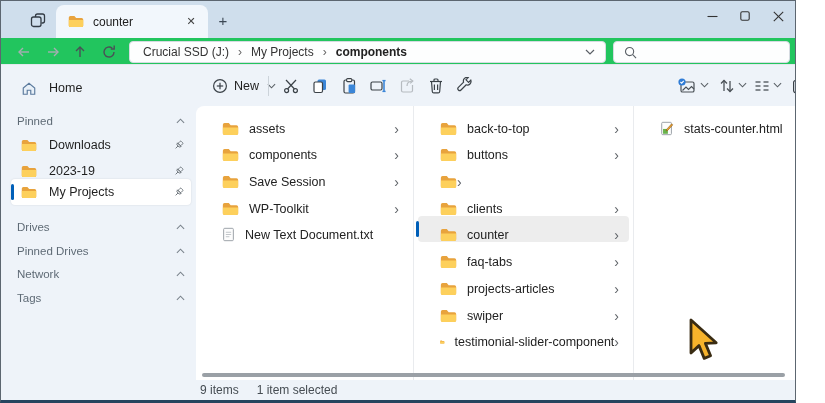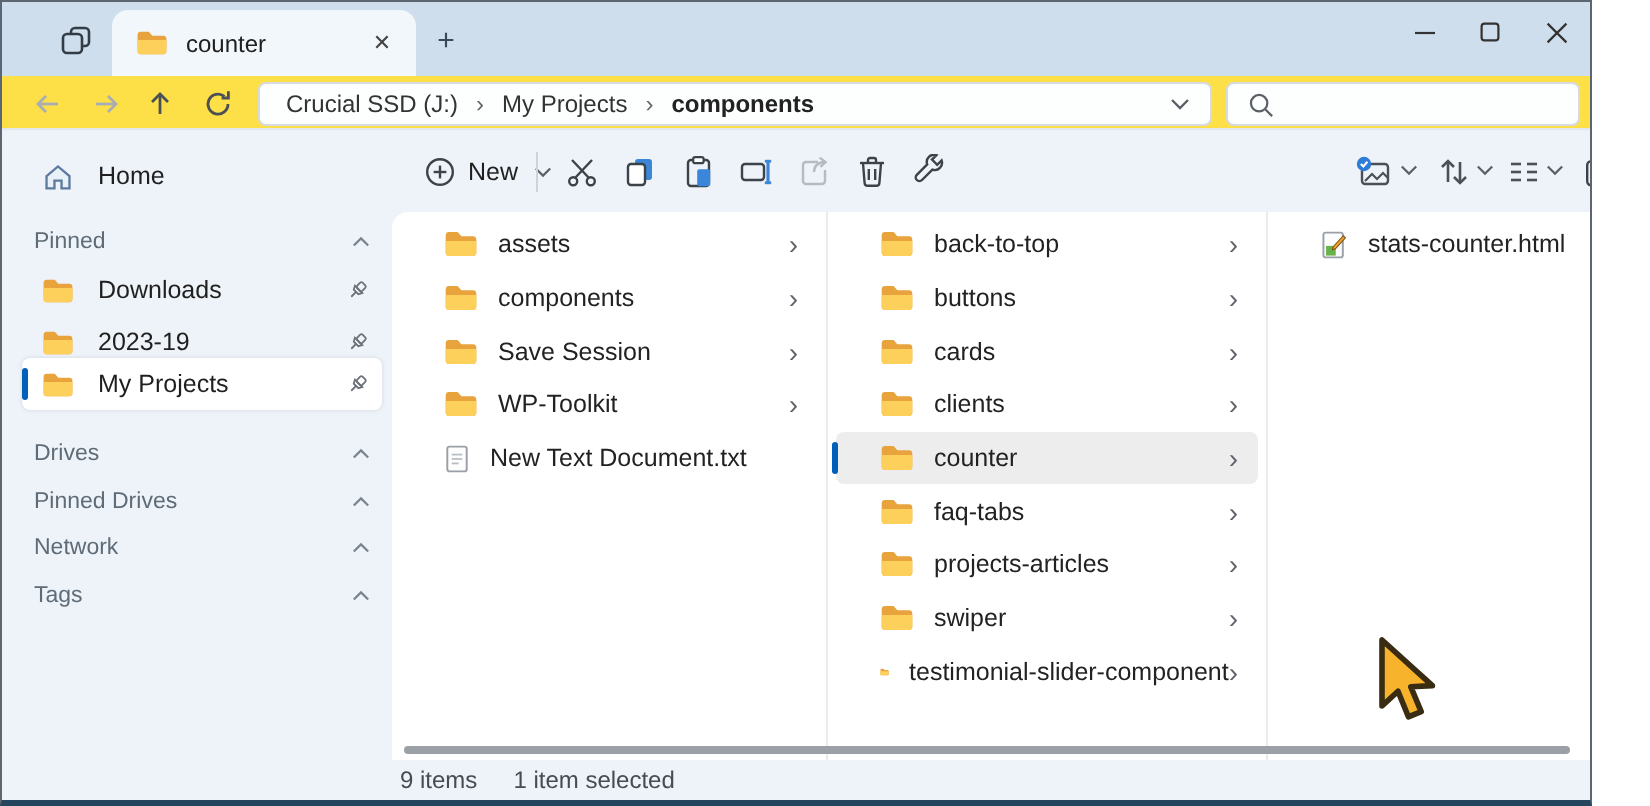--- a/index.html
+++ b/index.html
@@ -13,21 +13,21 @@
   .tabsbtn { position:absolute; left:26px; top:8px; width:22px; height:22px; display:flex; align-items:center; justify-content:center; border-radius:4px; }
   .tab { position:absolute; left:55px; top:4px; width:152px; height:33px; background:#f2f7fc;
          border-radius:8px 8px 0 0; display:flex; align-items:center; padding:0 8px 0 12px; }
   .tab .tlabel { flex:1; margin-left:9px; font-size:12px; color:#202020; }
   .tab .tclose { width:18px; height:18px; display:flex; align-items:center; justify-content:center; color:#444; font-size:11px; border-radius:4px; }
   .newtab { position:absolute; left:212px; top:9px; width:20px; height:20px; display:flex; align-items:center; justify-content:center; color:#3c4854; font-size:15px; border-radius:4px; }
   .wctrl { position:absolute; top:0; height:30px; width:34px; display:flex; align-items:center; justify-content:center; }
   .wmin { right:66px; } .wmax { right:33px; } .wclose { right:0; }
 
   
-  .navbar { position:absolute; left:0; top:37px; right:0; height:27px; background:#fde047; border-bottom:1px solid #e3e8ed; }
+  .navbar { position:absolute; left:0; top:37px; right:0; height:27px; background:#22c55e; border-bottom:1px solid #e3e8ed; }
   .navbtn { position:absolute; top:3px; width:22px; height:22px; display:flex; align-items:center; justify-content:center; border-radius:4px; }
   .crumbbox { position:absolute; left:128px; top:3px; width:477px; height:22px; background:#fdfefe;
               border:1px solid #d5dbe1; border-radius:4px; display:flex; align-items:center; padding:0 10px 0 13px; font-size:12px; color:#333; }
   .crumbsep { margin:0 9px; color:#666; font-size:12px; }
   .crumb.current { font-weight:bold; color:#222; }
   .crumb-chev { margin-left:auto; display:flex; align-items:center; }
   .searchbox { position:absolute; left:612px; top:3px; width:177px; height:22px; background:#fdfefe;
                border:1px solid #d5dbe1; border-radius:4px; display:flex; align-items:center; padding:0 8px 0 10px; }
   .searchbox input { border:0; outline:0; background:transparent; flex:1; font-family:inherit; font-size:12px; color:#5f6368; }
   .gearbtn { position:absolute; left:796px; top:3px; width:24px; height:22px; display:flex; align-items:center; justify-content:center; }
@@ -48,21 +48,21 @@
   .sb-head { position:absolute; left:12px; width:168px; height:18px; display:flex; align-items:center; color:#5f6b76; font-size:11.5px; }
   .sb-head .shlabel { flex:1; }
   .pinicon { display:flex; align-items:center; }
 
   
   .panel { position:absolute; left:195px; top:105px; right:0; height:274px; background:#ffffff; border-radius:8px 0 0 0; }
   .vline { position:absolute; top:0; bottom:0; width:1px; background:#e9ebee; }
   .vl1 { left:217px; } .vl2 { left:437px; }
   .col { position:absolute; top:3px; }
   .c1 { left:0; width:217px; } .c2 { left:218px; width:219px; } .c3 { left:438px; width:190px; }
-  .frow { position:relative; height:26.7px; display:flex; align-items:center; padding:0 10px 0 22px; margin:0 4px; border-radius:4px; }
+  .frow { position:relative; height:26.7px; display:flex; align-items:flex-end; padding:0 10px 0 22px; margin:0 4px; border-radius:4px; }
   .frow .flabel { margin-left:10px; flex:1; font-size:12.5px; color:#222; white-space:nowrap; }
   .frow .fchev { color:#5f6368; font-size:14px; line-height:1; }
   .frow.selected { background:#ededed; }
   .frow .rowbar { position:absolute; left:-2px; top:5px; width:3px; height:16px; border-radius:2px; background:#005fb8; }
   .hscroll { position:absolute; left:6px; right:10px; bottom:3px; height:4px; border-radius:2px; background:#9aa0a6; }
 
   
   .statusbar { position:absolute; left:195px; right:0; bottom:0; height:21px; display:flex; align-items:center; gap:18px; padding-left:4px; color:#454c52; font-size:12px; }
 
   
@@ -425,21 +425,20 @@
             <path d="M1 6.2 H19 V13 a2 2 0 0 1 -2 2 H3 a2 2 0 0 1 -2-2 Z" fill="#fdd05c"></path>
           </svg>
         <span class="flabel">buttons</span>
         <span class="fchev">›</span>
       </div>
       <div class="frow">
         <svg width="17" height="14" viewBox="0 0 20 16">
             <path d="M1 3 a2 2 0 0 1 2-2 h5 l2.2 2.5 H17 a2 2 0 0 1 2 2 V13 a2 2 0 0 1 -2 2 H3 a2 2 0 0 1 -2-2 Z" fill="#e8a33d"></path>
             <path d="M1 6.2 H19 V13 a2 2 0 0 1 -2 2 H3 a2 2 0 0 1 -2-2 Z" fill="#fdd05c"></path>
           </svg>
-        <span class="flabel">cards</span>
         <span class="fchev">›</span>
       </div>
       <div class="frow">
         <svg width="17" height="14" viewBox="0 0 20 16">
             <path d="M1 3 a2 2 0 0 1 2-2 h5 l2.2 2.5 H17 a2 2 0 0 1 2 2 V13 a2 2 0 0 1 -2 2 H3 a2 2 0 0 1 -2-2 Z" fill="#e8a33d"></path>
             <path d="M1 6.2 H19 V13 a2 2 0 0 1 -2 2 H3 a2 2 0 0 1 -2-2 Z" fill="#fdd05c"></path>
           </svg>
         <span class="flabel">clients</span>
         <span class="fchev">›</span>
       </div>

